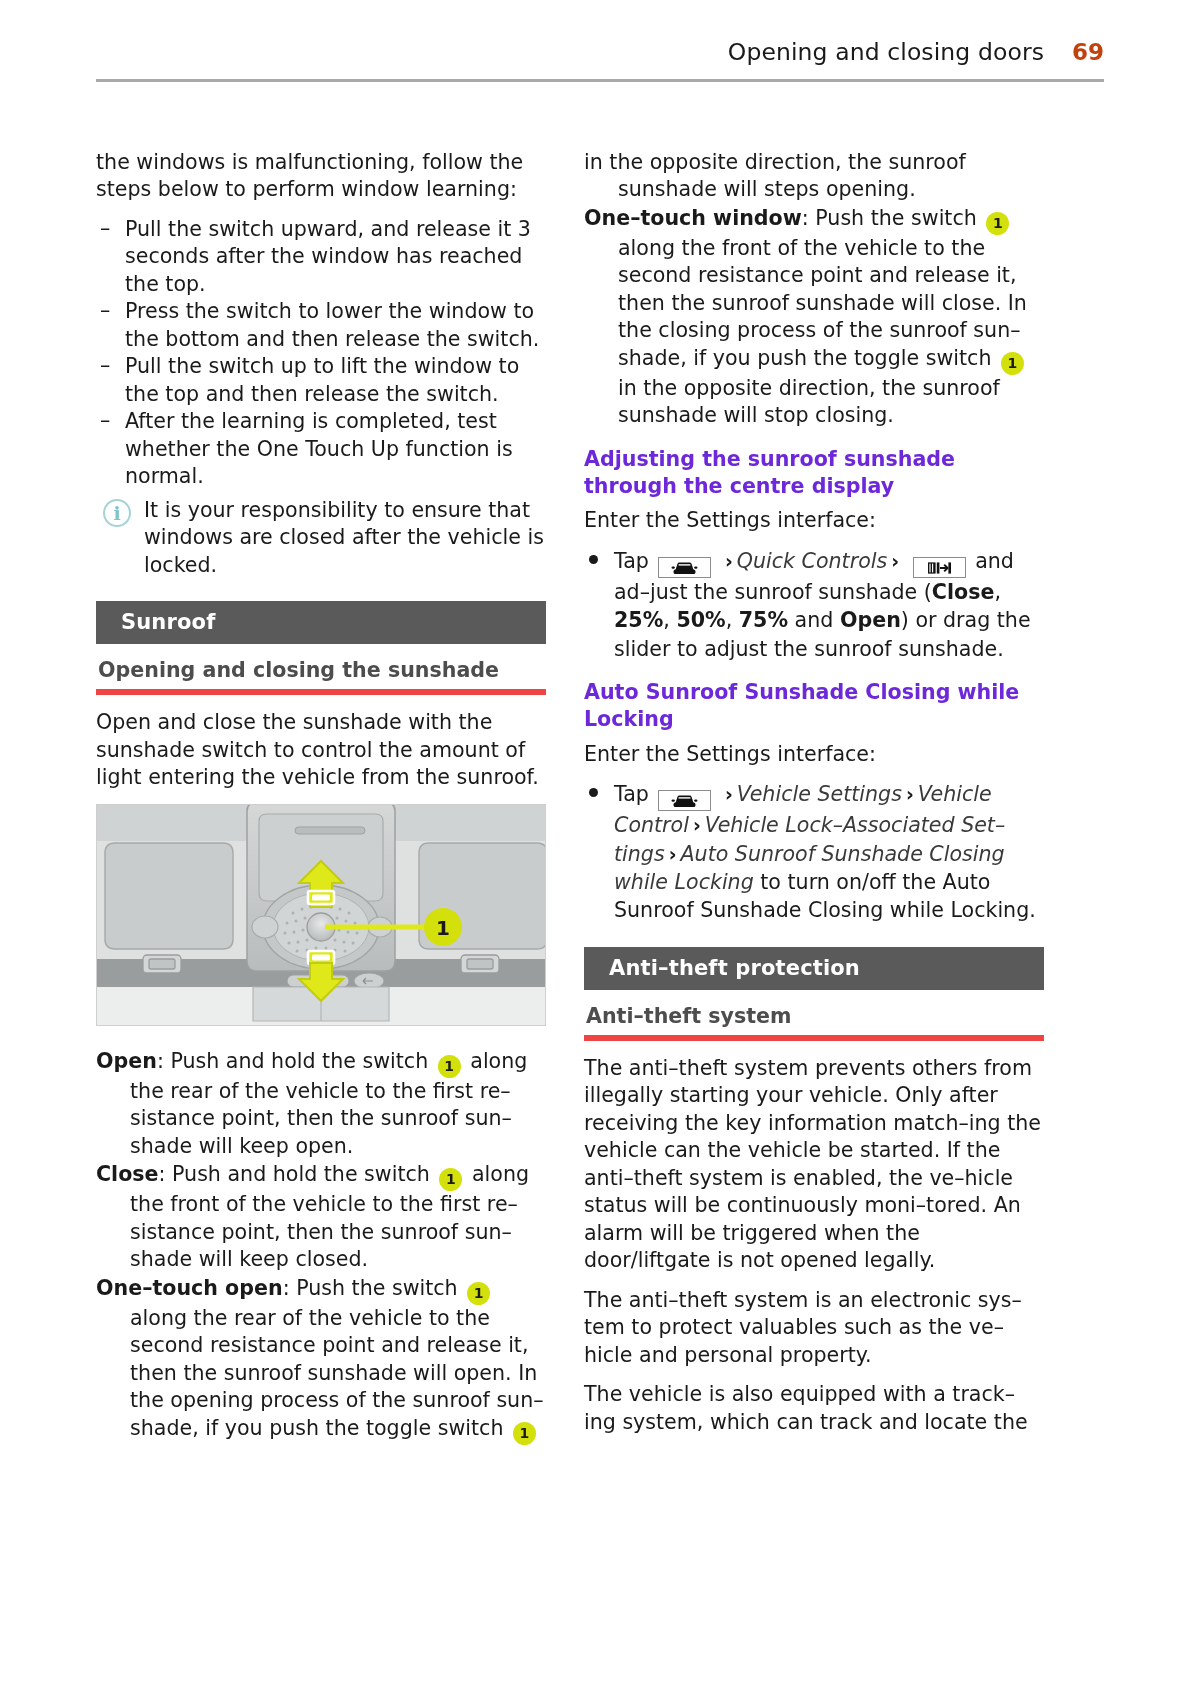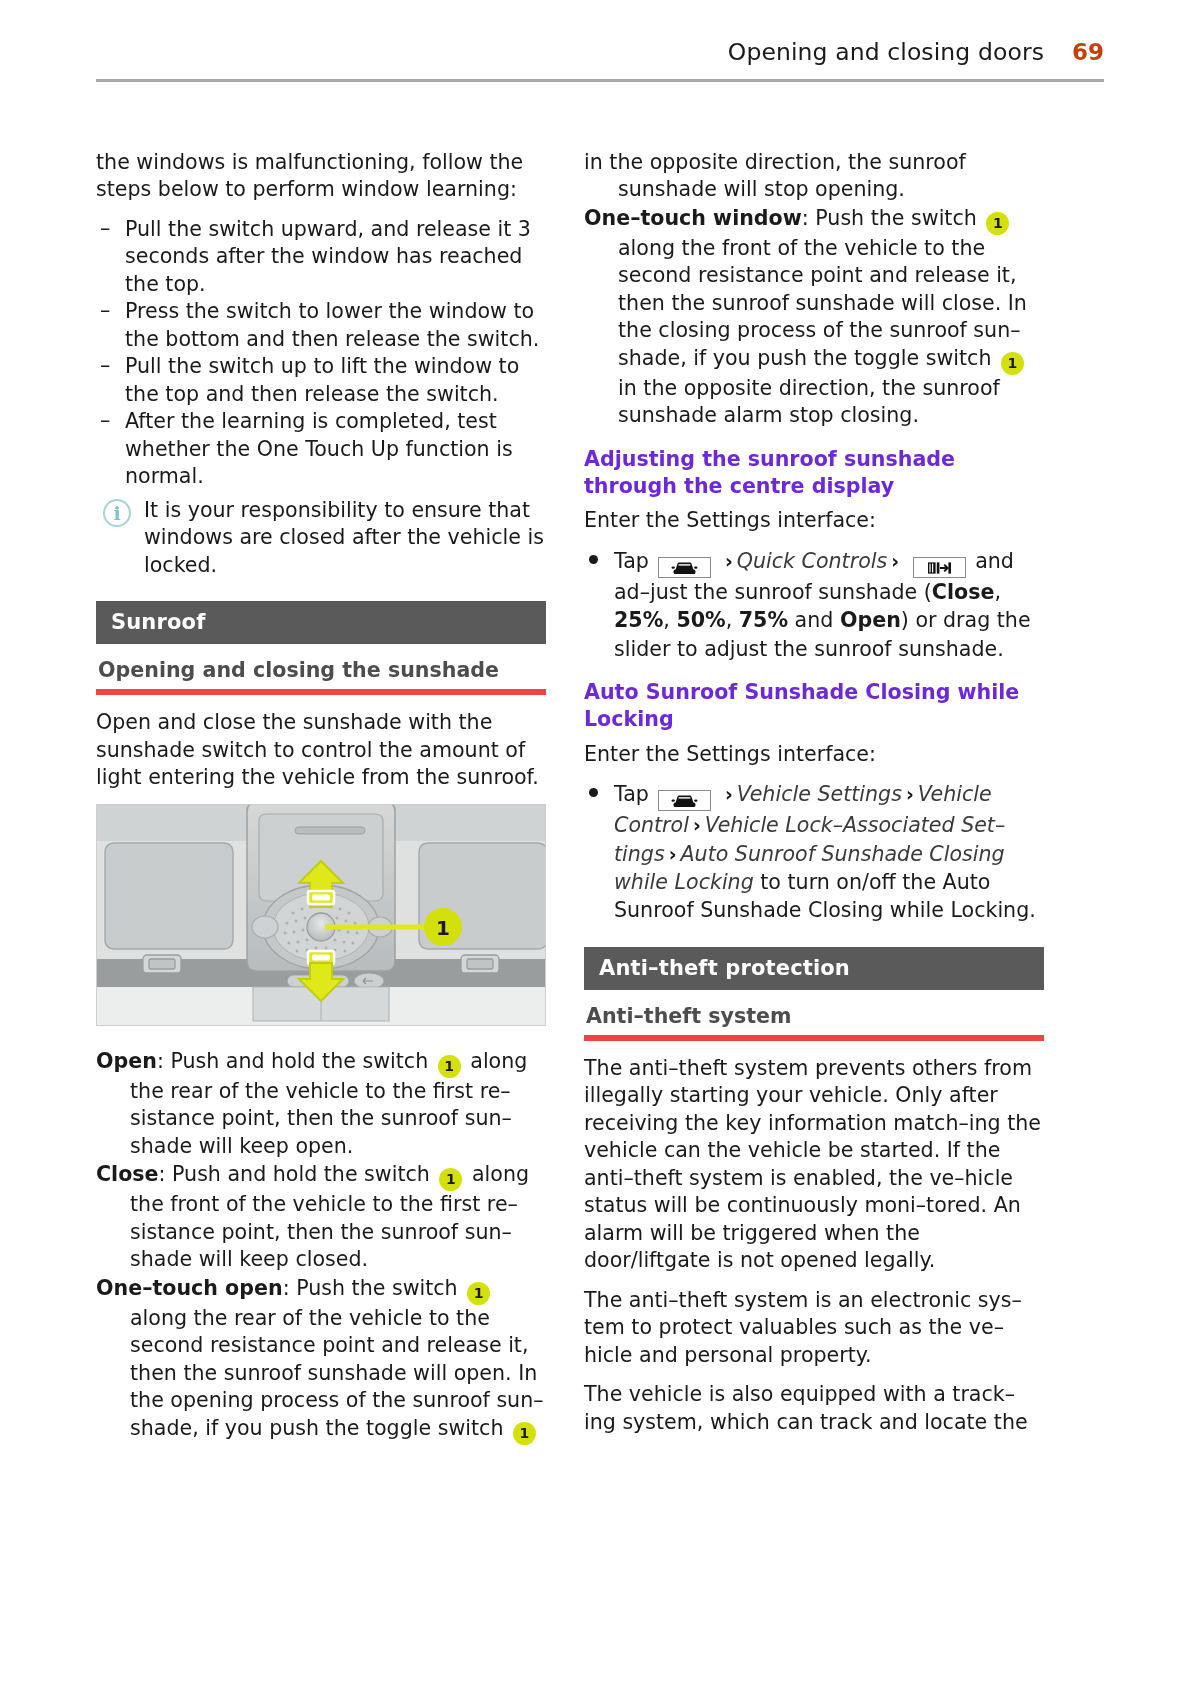--- a/index.html
+++ b/index.html
@@ -123,21 +123,21 @@
     line-height: 24px;
     text-align: center;
   }
 
   
   .sectionbar {
     background: #5a5a5a;
     color: #ffffff;
     font-size: 21px;
     font-weight: 700;
-    padding: 9px 14px 10px 15px;
+    padding: 9px 14px 10px 25px;
     margin: 22px 0 0 0;
     letter-spacing: .15px;
   }
   
   .subhead {
     font-size: 20.6px;
     font-weight: 700;
     color: #4d4d4d;
     padding: 14px 0 7px 2px;
     border-bottom: 6px solid #ef4444;
@@ -362,28 +362,28 @@
         <b>One–touch open</b><span>: Push the switch</span>
         <span class="badge">1</span>
         <span>along the rear of the vehicle to the second resistance point and release it, then the sunroof sunshade will open. In the opening process of the sunroof sun–shade, if you push the toggle switch</span>
         <span class="badge">1</span>
       </p>
 
     </div>
 
     <div class="col-right">
 
-      <p class="hang">in the opposite direction, the sunroof sunshade will stop opening.</p>
+      <p class="hang">in the opposite direction, the sunroof sunshade will steps opening.</p>
 
       <p class="hang">
         <b>One–touch window</b><span>: Push the switch</span>
         <span class="badge">1</span>
         <span>along the front of the vehicle to the second resistance point and release it, then the sunroof sunshade will close. In the closing process of the sunroof sun–shade, if you push the toggle switch</span>
         <span class="badge">1</span>
-        <span>in the opposite direction, the sunroof sunshade alarm stop closing.</span>
+        <span>in the opposite direction, the sunroof sunshade will stop closing.</span>
       </p>
 
       <div class="boldhead">Adjusting the sunroof sunshade through the centre display</div>
 
       <p class="para">Enter the Settings interface:</p>
 
       <ul class="bullist">
         <li>
           <span class="bul"></span>
           <span>Tap</span>

